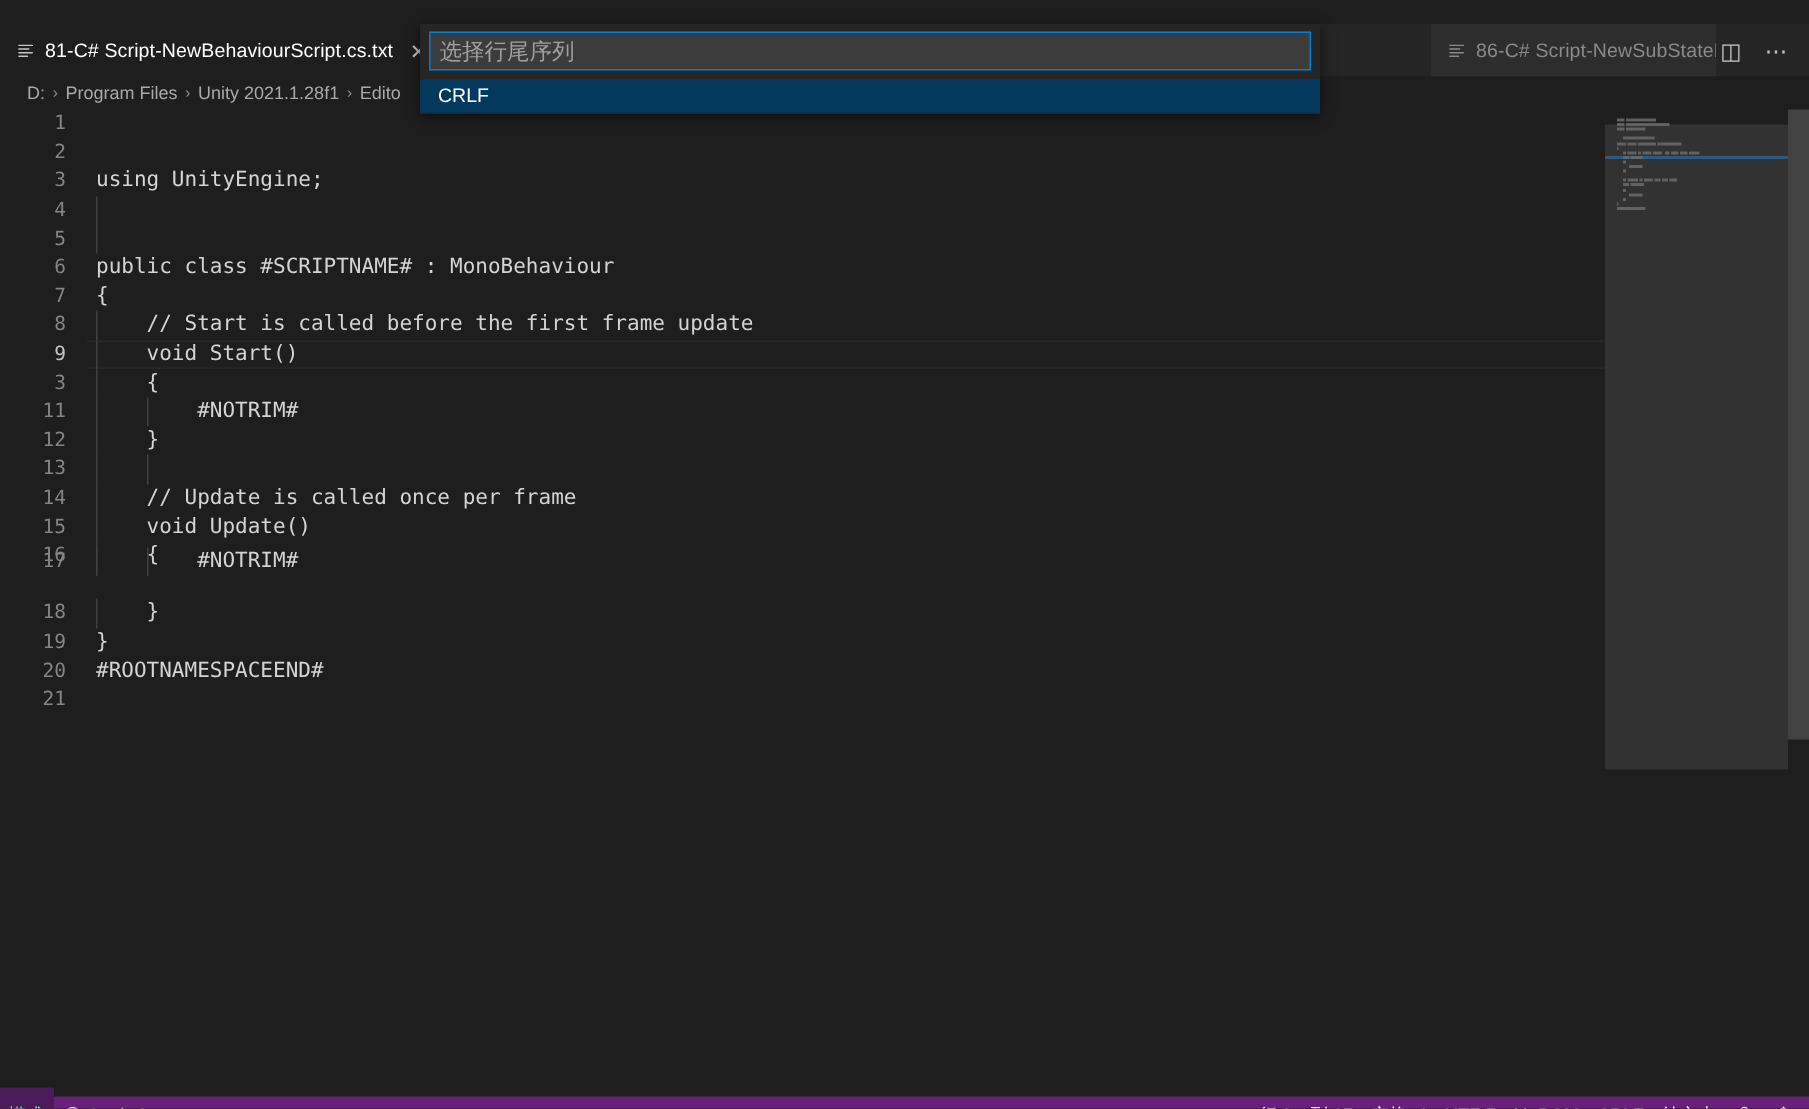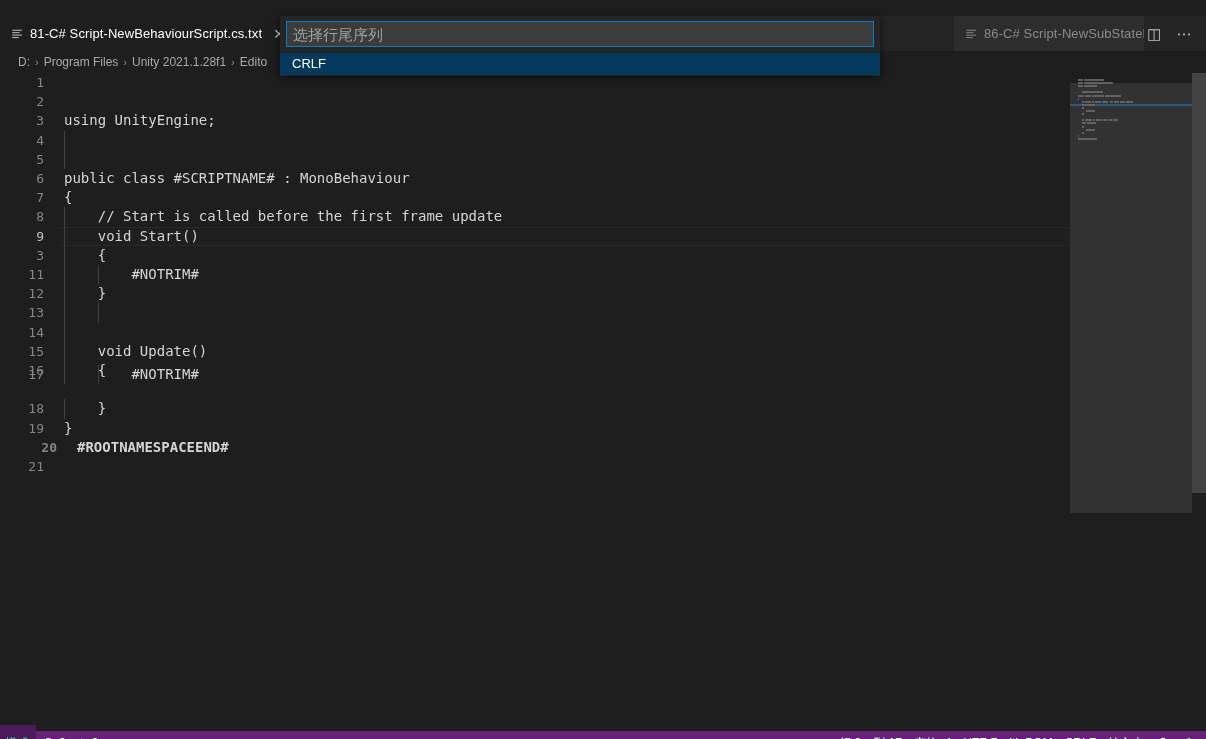--- a/index.html
+++ b/index.html
@@ -211,27 +211,27 @@
         <div class="line" style="top: 57.6px; position: absolute; left: 0px; right: 0px;"><div class="indent-guide" style="left: 64px;"></div><span class="lnum">4</span><span class="ltext"></span></div>
         <div class="line" style="top: 76.8px; position: absolute; left: 0px; right: 0px;"><div class="indent-guide" style="left: 64px;"></div><span class="lnum">5</span></div>
         <div class="line" style="top: 96px; position: absolute; left: 0px; right: 0px;"><span class="lnum">6</span><span class="ltext">public class #SCRIPTNAME# : MonoBehaviour</span></div>
         <div class="line" style="top: 115.2px; position: absolute; left: 0px; right: 0px;"><span class="lnum">7</span><span class="ltext">{</span></div>
         <div class="line" style="top: 134.4px; position: absolute; left: 0px; right: 0px;"><div class="indent-guide" style="left: 64px;"></div><span class="lnum">8</span><span class="ltext">    // Start is called before the first frame update</span></div>
         <div class="line current" style="top: 153.6px; position: absolute; left: 0px; right: 0px;"><div class="curline-box"></div><div class="indent-guide" style="left: 64px;"></div><span class="lnum">9</span><span class="ltext">    void Start()</span></div>
         <div class="line" style="top: 172.8px; position: absolute; left: 0px; right: 0px;"><div class="indent-guide" style="left: 64px;"></div><span class="lnum">3</span><span class="ltext">    {</span></div>
         <div class="line" style="top: 192px; position: absolute; left: 0px; right: 0px;"><div class="indent-guide" style="left: 64px;"></div><div class="indent-guide" style="left: 97.6px;"></div><span class="lnum">11</span><span class="ltext">        #NOTRIM#</span></div>
         <div class="line" style="top: 211.2px; position: absolute; left: 0px; right: 0px;"><div class="indent-guide" style="left: 64px;"></div><span class="lnum">12</span><span class="ltext">    }</span></div>
         <div class="line" style="top: 230.4px; position: absolute; left: 0px; right: 0px;"><div class="indent-guide" style="left: 64px;"></div><div class="indent-guide" style="left: 97.6px;"></div><span class="lnum">13</span><span class="ltext"></span></div>
-        <div class="line" style="top: 249.6px; position: absolute; left: 0px; right: 0px;"><div class="indent-guide" style="left: 64px;"></div><span class="lnum">14</span></div>
+        <div class="line" style="top: 249.6px; position: absolute; left: 0px; right: 0px;"><div class="indent-guide" style="left: 64px;"></div><span class="lnum">14</span><span class="ltext">    // Update is called once per frame</span></div>
         <div class="line" style="top: 268.8px; position: absolute; left: 0px; right: 17px;"><div class="indent-guide" style="left: 64px;"></div><span class="lnum">15</span><span class="ltext">    void Update()</span></div>
         <div class="line" style="top: 288px; position: absolute; left: 0px; right: 0px;"><div class="indent-guide" style="left: 64px;"></div><span class="lnum">16</span><span class="ltext">    {</span></div>
         <div class="line" style="top: 292px; position: absolute; left: 0px; right: 0px;"><div class="indent-guide" style="left: 64px;"></div><div class="indent-guide" style="left: 97.6px;"></div><span class="lnum">17</span><span class="ltext">        #NOTRIM#</span></div>
         <div class="line" style="top: 326.4px; position: absolute; left: 0px; right: 0px;"><div class="indent-guide" style="left: 64px;"></div><span class="lnum">18</span><span class="ltext">    }</span></div>
         <div class="line" style="top: 345.6px; position: absolute; left: 0px; right: 0px;"><span class="lnum">19</span><span class="ltext">}</span></div>
-        <div class="line" style="top: 364.8px; position: absolute; left: 13px; right: 0px; font-weight: bold;"><span class="lnum">20</span><span class="ltext">#ROOTNAMESPACEEND#</span></div>
+        <div class="line" style="top: 364.8px; position: absolute; left: 0px; right: 0px;"><span class="lnum">20</span><span class="ltext">#ROOTNAMESPACEEND#</span></div>
         <div class="line" style="top: 384px; position: absolute; left: 0px; right: 0px;"><span class="lnum">21</span><span class="ltext"></span></div>
       </div>
   </div>
 
   <div class="minimap" id="minimap">
     <div class="mm-slider"></div>
   <div class="mm-tok" style="left: 8px; top: 6px; width: 5.25px;"></div>
       <div class="mm-tok" style="left: 14.3px; top: 6px; width: 19.95px;"></div>
       <div class="mm-tok" style="left: 8px; top: 9.1px; width: 5.25px;"></div>
       <div class="mm-tok" style="left: 14.3px; top: 9.1px; width: 28.35px;"></div>

